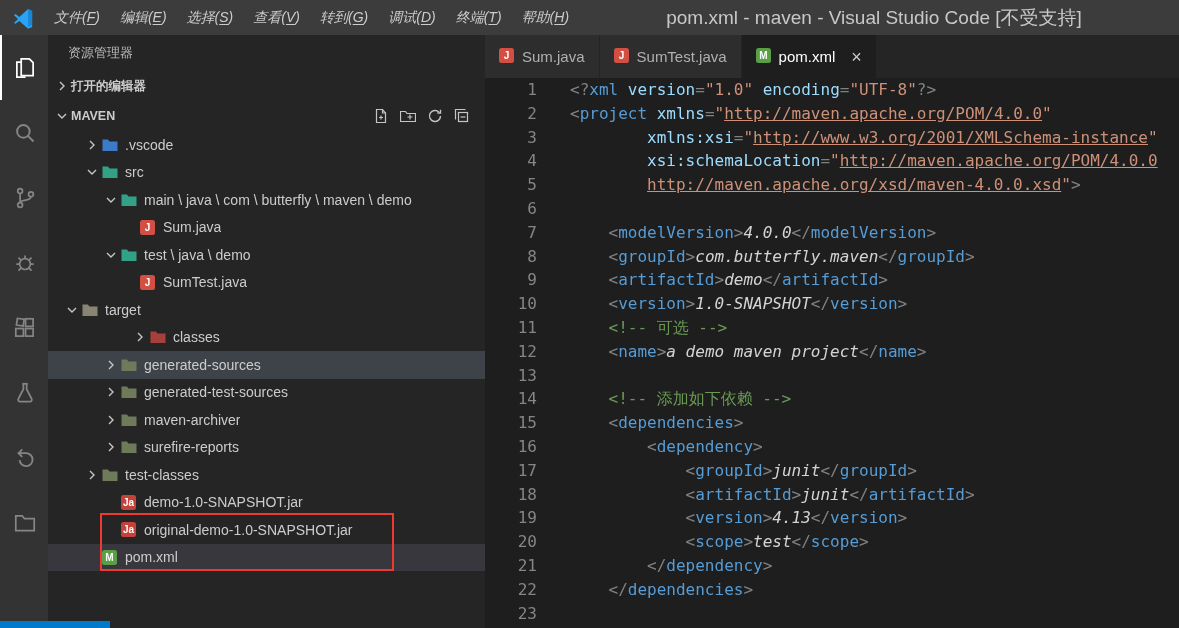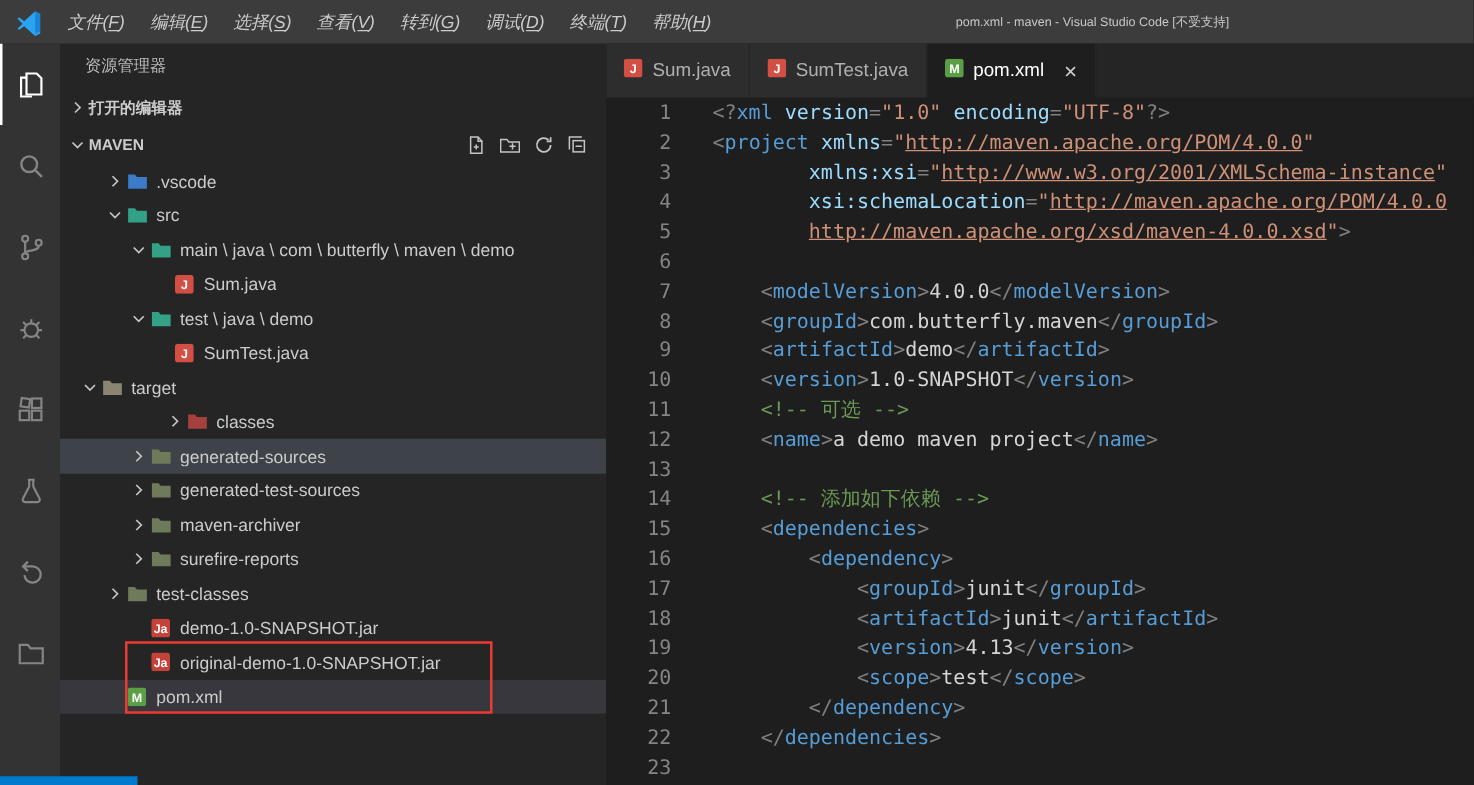--- a/index.html
+++ b/index.html
@@ -5,21 +5,21 @@
   * { box-sizing: border-box; margin: 0; padding: 0; }
   html,body { width:1179px; height:628px; overflow:hidden; }
   body { background:#1e1e1e; font-family:"Liberation Sans",sans-serif; color:#cccccc; position:relative; }
 
   
   .titlebar { height:35px; background:#3c3c3c; display:flex; align-items:center; padding:0 10px 0 10px; }
   .logo { width:22px; height:22px; margin:0 10px 0 2px; flex-shrink:0; }
   .menubar { display:flex; }
   .menu-item { padding:4px 10px; font-size:14px; color:#cccccc; white-space:nowrap;font-style:italic; }
   .menu-item u { text-underline-offset:2px; }
-  .win-title { flex:1; text-align:center; font-size:10px; color:#c8c8c8; white-space:nowrap; overflow:hidden; }
+  .win-title { flex:1; text-align:center; font-size:19px; color:#c8c8c8; white-space:nowrap; overflow:hidden; }
 
   
   .main { display:flex; height:593px; }
 
   
   .activitybar { width:48px; background:#333333; display:flex; flex-direction:column; flex-shrink:0; }
   .act-item { height:65px; display:flex; align-items:center; justify-content:center; color:#858585; border-left:2px solid transparent; cursor:pointer; }
   .act-item.active { color:#ffffff; border-left-color:#ffffff; }
   .act-item svg { display:block; }
 
@@ -49,21 +49,21 @@
 
   .codearea { flex:1; display:flex; overflow:hidden; font-family:"DejaVu Sans Mono",monospace; font-size:16px; line-height:23.8px; }
   .gutter { width:52px; text-align:right; color:#858585; flex-shrink:0; }
   .codelines { margin-left:33px; white-space:pre; }
   .cl { min-height:23.8px; }
   .seg-p { color:#808080; }
   .seg-t { color:#569cd6;margin-top:32px; }
   .seg-a { color:#9cdcfe; }
   .seg-s { color:#ce9178; }
   .seg-u { color:#ce9178; text-decoration:underline; }
-  .seg-x { color:#d4d4d4; }
+  .seg-x { color:#d4d4d4;font-style:italic; }
   .seg-c { color:#6a9955; }
 
   .statusbar-fragment { position:absolute; left:0; bottom:0; width:110px; height:7px; background:#007acc; }
 </style>
 </head>
 <body>
 
 <div class="titlebar">
   <div class="logo">
     <svg viewBox="0 0 24 24" width="22" height="22">

